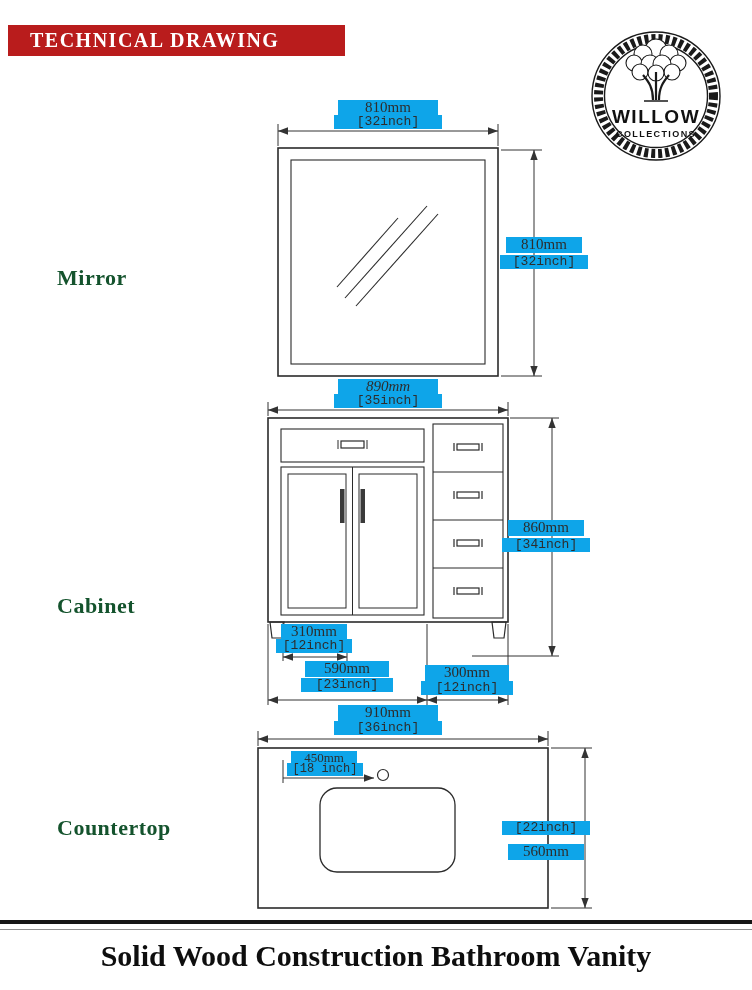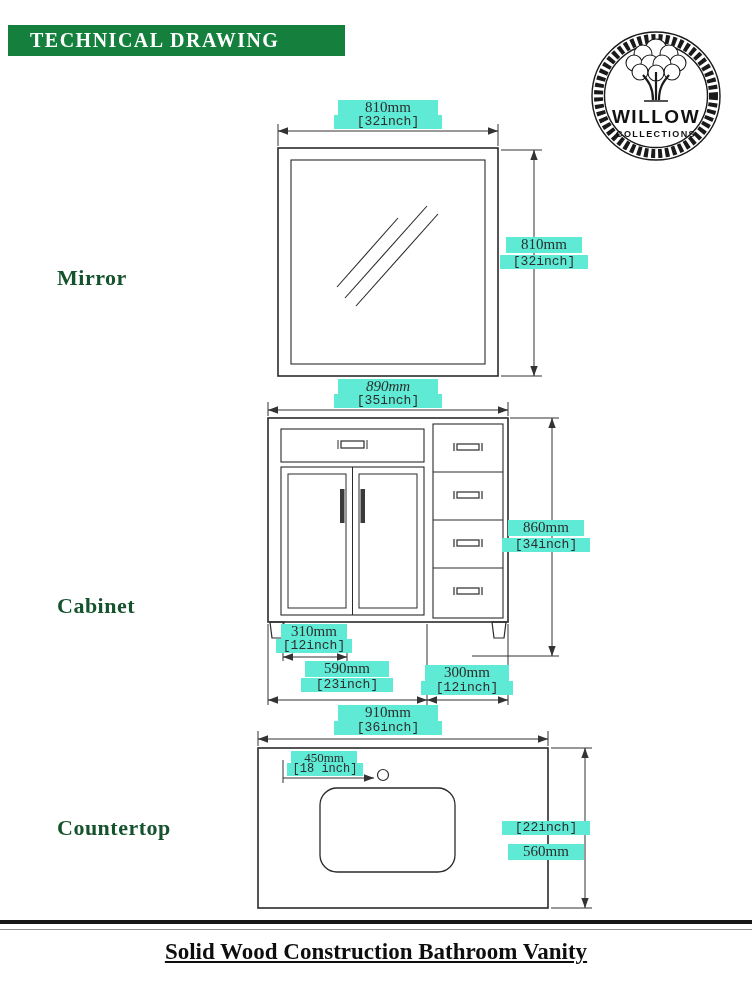--- a/index.html
+++ b/index.html
@@ -3,38 +3,38 @@
 <meta charset="utf-8">
 <style>
   * { margin:0; padding:0; box-sizing:border-box; }
   html,body { background:#ffffff; }
   body {
     width:752px; height:990px; position:relative; overflow:hidden;
     font-family:"Liberation Serif", serif; color:#222;
   }
   .header-bar {
     position:absolute; left:8px; top:25px; width:337px; height:31px;
-    background:#15803d; color:#fff; display:flex; align-items:center;
+    background:#b91c1c; color:#fff; display:flex; align-items:center;
     padding-left:22px; font-size:20px; font-weight:bold; letter-spacing:1.5px;
     font-family:"Liberation Serif", serif;
   }
   .section-label {
     position:absolute; font-size:22px; font-weight:bold; color:#14532d;
     font-family:"Liberation Serif", serif; letter-spacing:0.5px;
   }
-  .dim { position:absolute; text-align:center; background:#5eead4; line-height:1.05; color:#2d2d2d; }
+  .dim { position:absolute; text-align:center; background:#0ea5e9; line-height:1.05; color:#2d2d2d; }
   .dim-mm { font-family:"Liberation Serif", serif; font-size:15px; }
   .dim-in { font-family:Liberation Mono, monospace; font-size:13px; }
   .dim-sm-mm { font-family:Liberation Serif, serif; font-size:13px; }
   .dim-sm-in { font-family:"Liberation Mono", monospace; font-size:12px; }
   .footer-line-thick { position:absolute; left:0; top:920px; width:752px; height:4px; background:#161616; }
   .footer-line-thin  { position:absolute; left:0; top:929px; width:752px; height:1px; background:#8f8f8f; }
   .footer-title {
     position:absolute; left:0; top:939px; width:752px; text-align:center;
-    font-size:23px; font-weight:bold; color:#0e0e0e; font-family:"Liberation Serif", serif;text-decoration:underline;
+    font-size:30px; font-weight:bold; color:#0e0e0e; font-family:"Liberation Serif", serif;
   }
   svg { position:absolute; left:0; top:0; }
 </style>
 </head>
 <body>
 
 <svg width="752" height="990" viewBox="0 0 752 990">
   <defs>
     <marker id="mA" markerWidth="12" markerHeight="10" refX="10" refY="5" orient="auto-start-reverse" markerUnits="userSpaceOnUse">
       <path d="M0,1.3 L10,5 L0,8.7 Z" fill="#333"></path>

